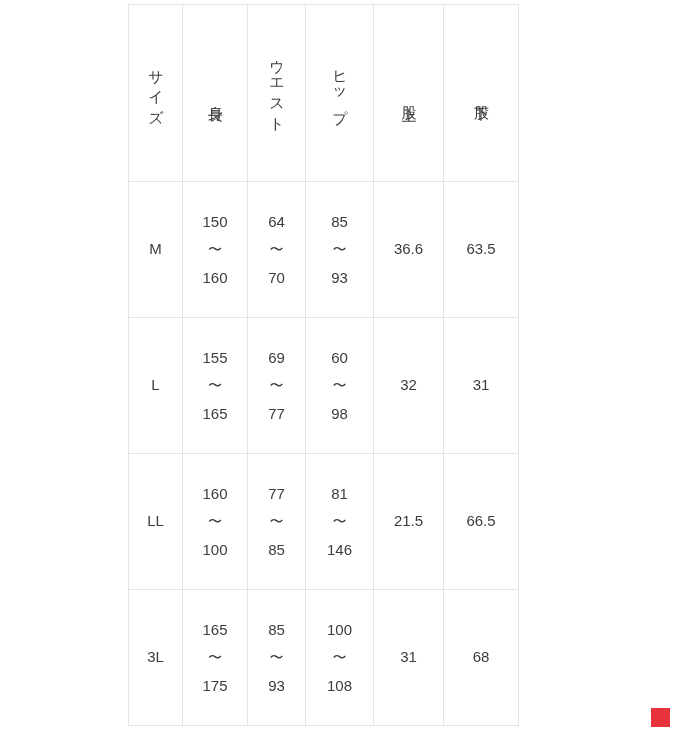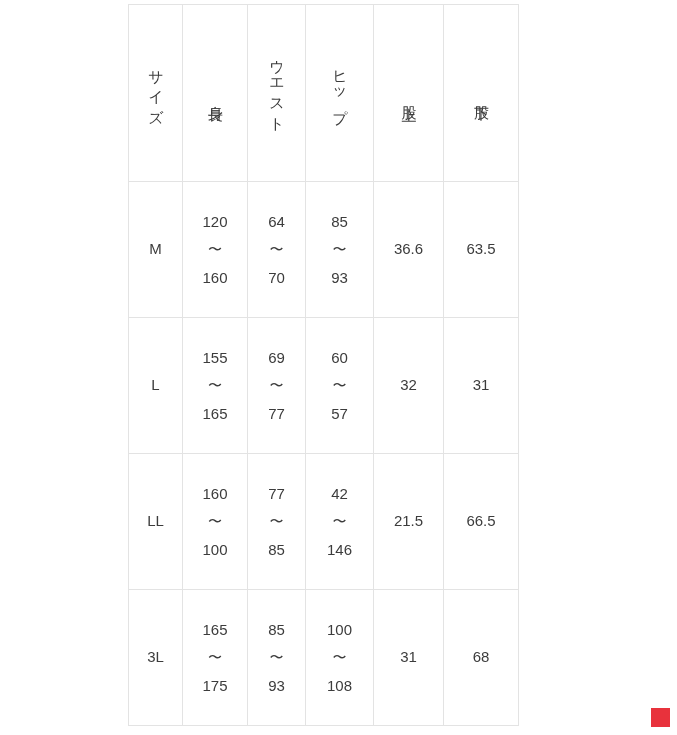--- a/index.html
+++ b/index.html
@@ -126,21 +126,21 @@
       </tr>
     </thead>
     <tbody>
 
       <tr>
         <td>
           <span class="single">M</span>
         </td>
         <td>
           <span class="range">
-            <span>120</span>
+            <span>150</span>
             <span class="tilde">〜</span>
             <span>160</span>
           </span>
         </td>
         <td>
           <span class="range">
             <span>64</span>
             <span class="tilde">〜</span>
             <span>70</span>
           </span>
@@ -175,21 +175,21 @@
           <span class="range">
             <span>69</span>
             <span class="tilde">〜</span>
             <span>77</span>
           </span>
         </td>
         <td>
           <span class="range">
             <span>60</span>
             <span class="tilde">〜</span>
-            <span>57</span>
+            <span>98</span>
           </span>
         </td>
         <td>
           <span class="single">32</span>
         </td>
         <td>
           <span class="single">31</span>
         </td>
       </tr>
 
@@ -206,21 +206,21 @@
         </td>
         <td>
           <span class="range">
             <span>77</span>
             <span class="tilde">〜</span>
             <span>85</span>
           </span>
         </td>
         <td>
           <span class="range">
-            <span>42</span>
+            <span>81</span>
             <span class="tilde">〜</span>
             <span>146</span>
           </span>
         </td>
         <td>
           <span class="single">21.5</span>
         </td>
         <td>
           <span class="single">66.5</span>
         </td>

